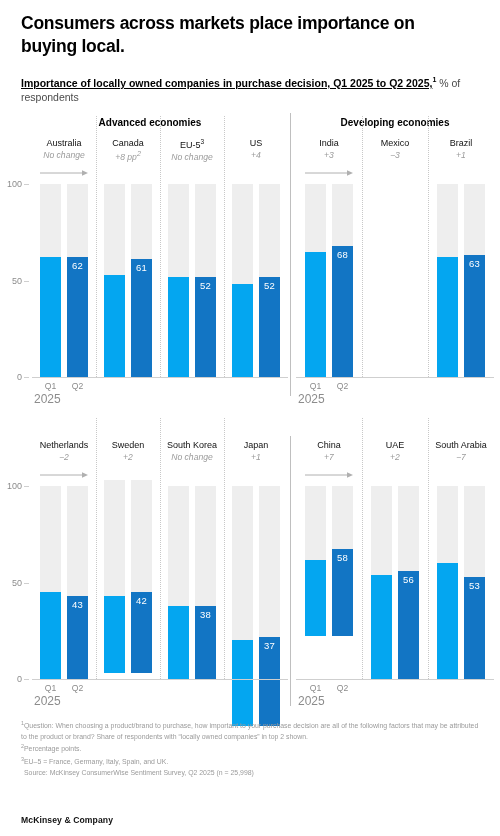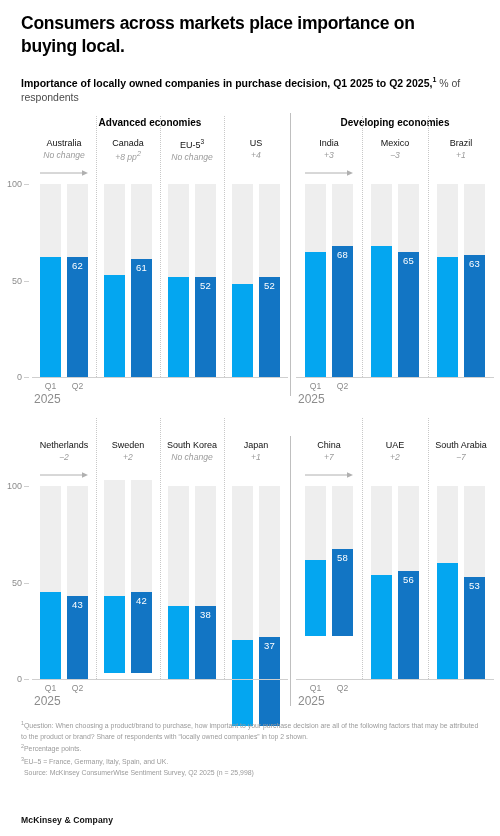--- a/index.html
+++ b/index.html
@@ -17,21 +17,21 @@
   
   .headline {
     position:absolute; left:21px; top:12px; width:440px;
     font-size:17.5px; font-weight:700; line-height:1.30;
     letter-spacing:-0.25px; color:#000;
   }
   .subhead {
     position:absolute; left:21px; top:75px; width:450px;
     font-size:10.5px; line-height:1.42; color:#000;
   }
-  .subhead .strong { font-weight:700; }
+  .subhead .strong { font-weight:700;text-decoration:underline; }
   .subhead .unit { font-weight:400; color:#4a4a4a; }
   .subhead sup { font-size:7px; vertical-align:super; font-weight:700; }
 
   
   .grouphead {
     position:absolute; font-size:10px; font-weight:700; color:#000;
     text-align:center; top:117px;
   }
   #gh-adv { left:14px;  width:272px; }
   #gh-dev { left:296px; width:198px; }
@@ -259,32 +259,20 @@
         <span>Q1</span>
         <span>Q2</span>
       </div>
       <div class="xyear" style="top: 254px;">2025</div>
     </div>
     <div class="cell" style="left: 362px; width: 66px;">
       <div class="cell-label">
         <span class="name">Mexico</span>
         <span class="delta">−3</span>
       </div>
-      <div class="plot" style="top: 46px; height: 193px;">
-        <div class="bars">
-          <div class="bar-wrap">
-            <div class="bar-fill q1" style="height: 68%;"></div>
-          </div>
-          <div class="bar-wrap">
-            <div class="bar-fill q2" style="height: 65%;">
-              <span class="bar-value">65</span>
-            </div>
-          </div>
-        </div>
-      </div>
       <div class="baseline" style="top: 239px;"></div>
       <div class="col-sep" style="left: 0px; top: -22px; height: 261px;"></div>
     </div>
     <div class="cell" style="left: 428px; width: 66px;">
       <div class="cell-label">
         <span class="name">Brazil</span>
         <span class="delta">+1</span>
       </div>
       <div class="plot" style="top: 46px; height: 193px;">
         <div class="bars">

